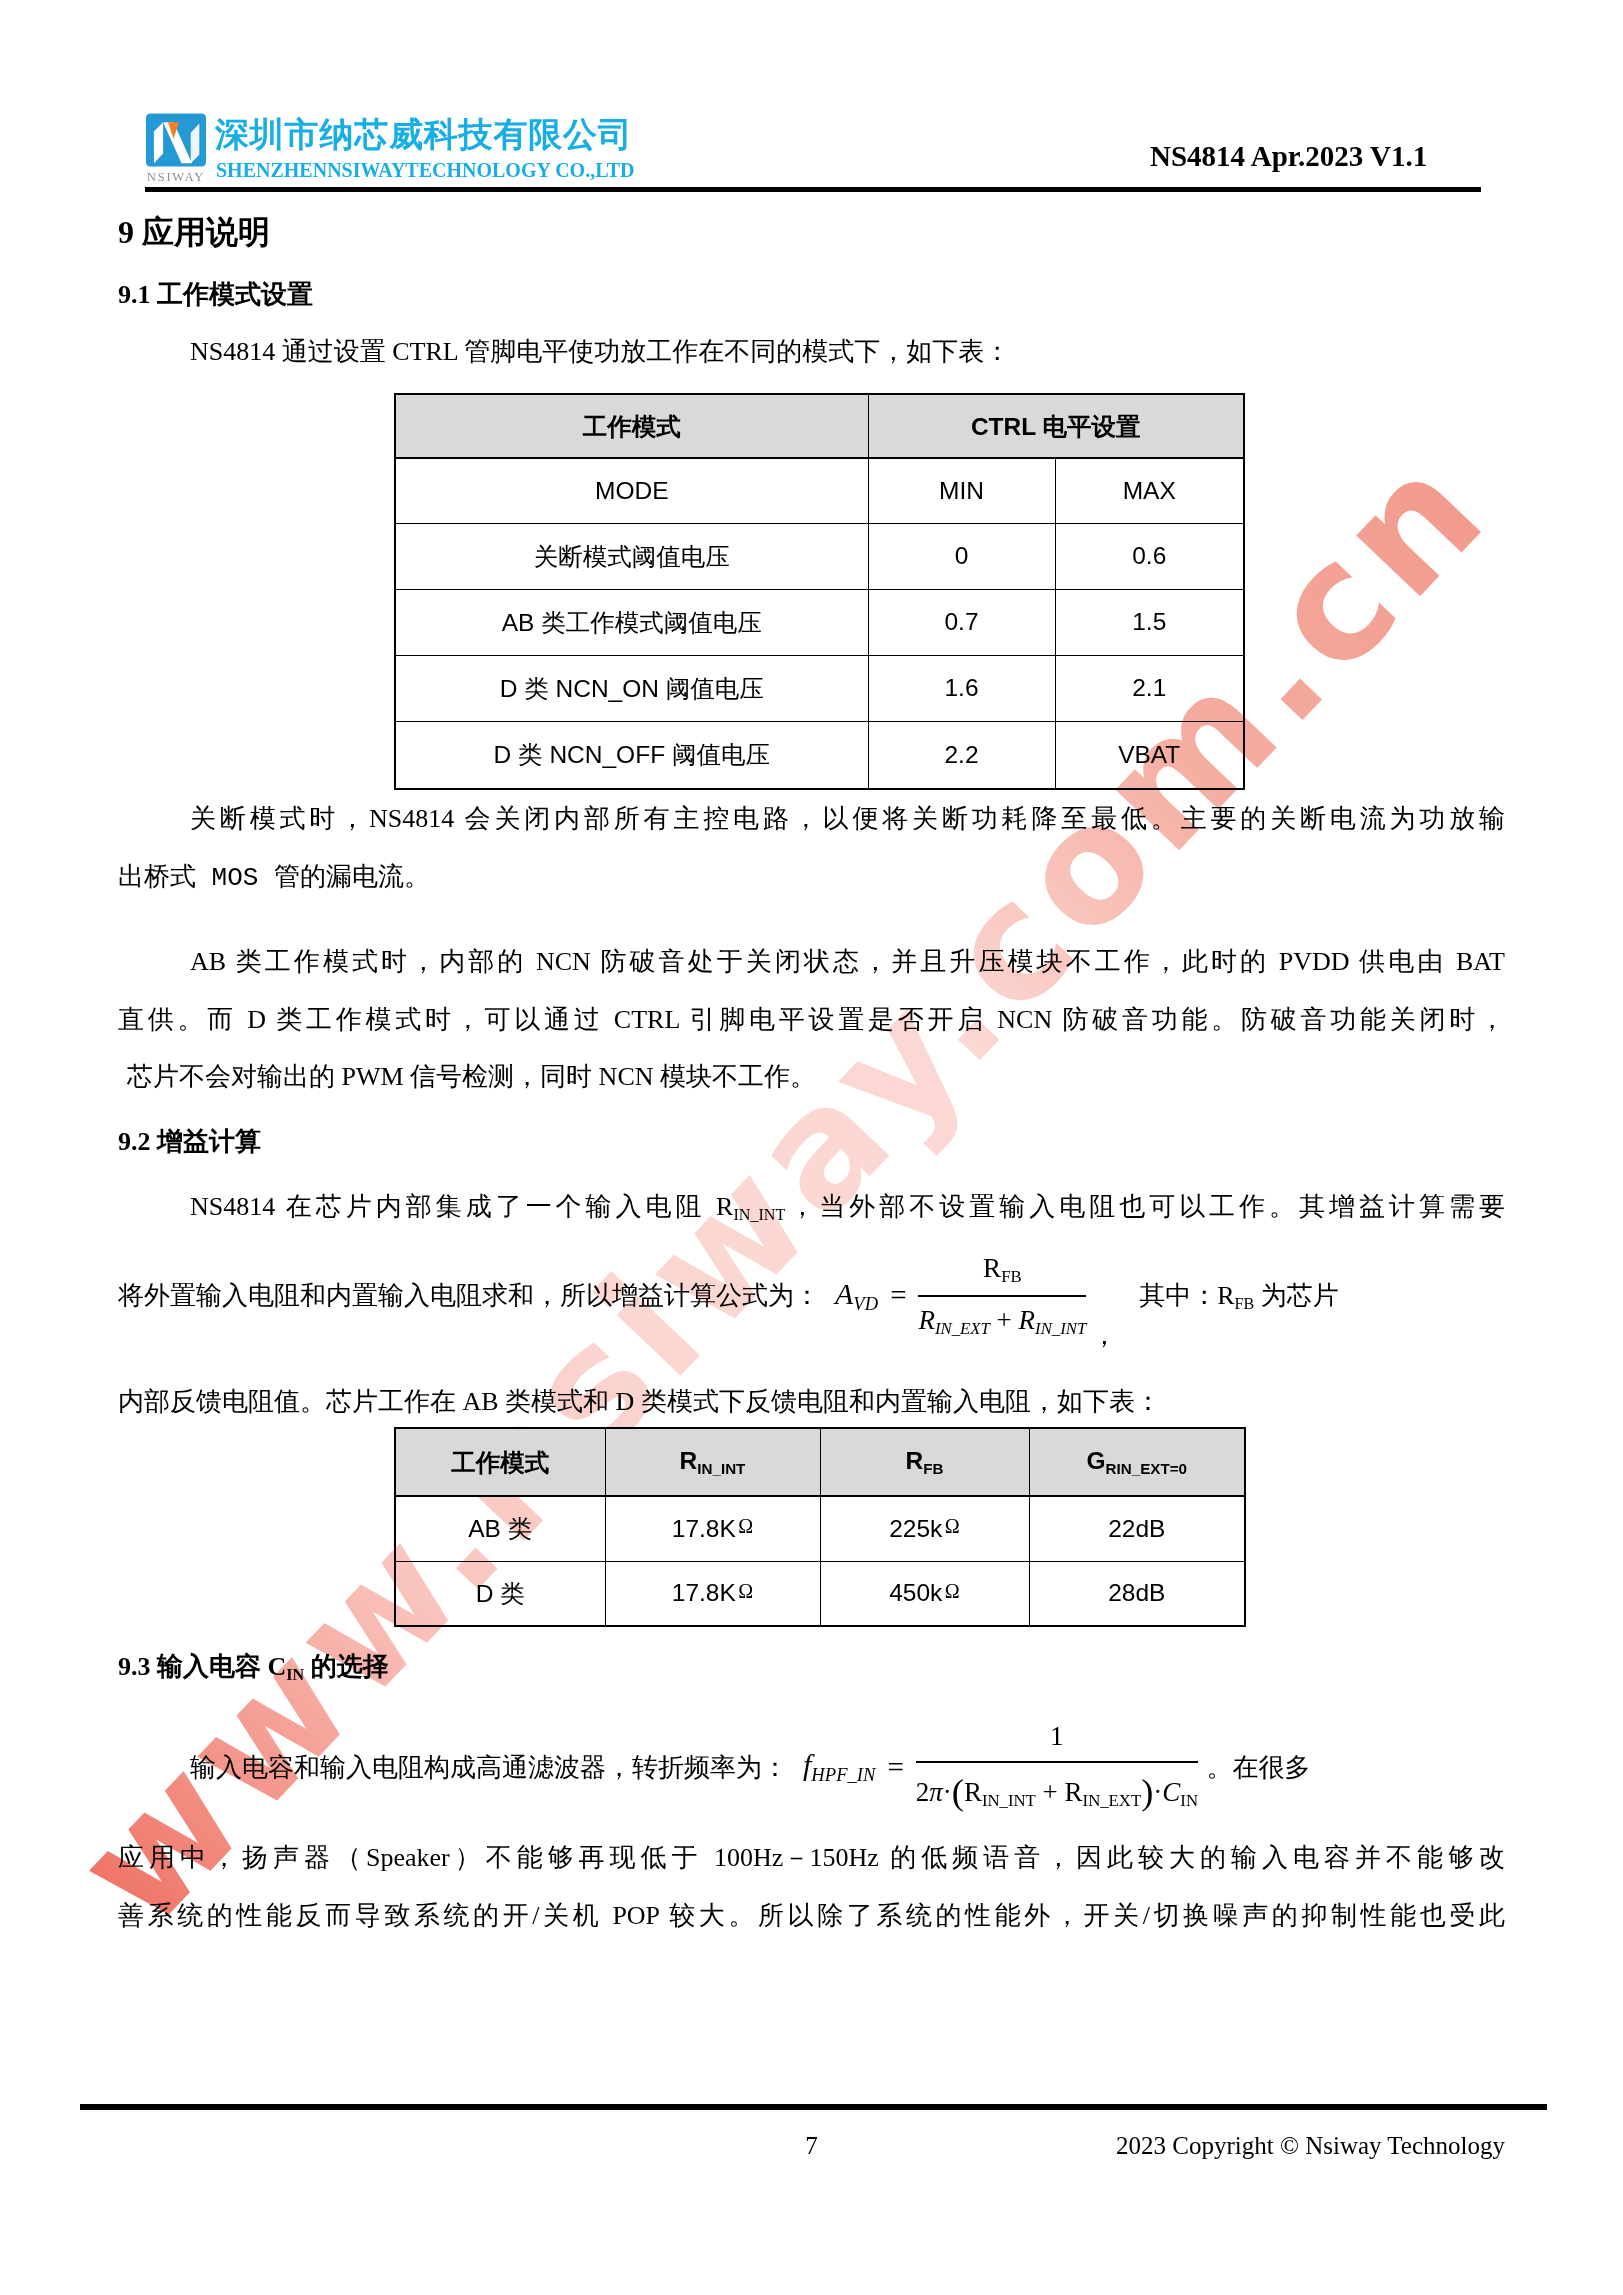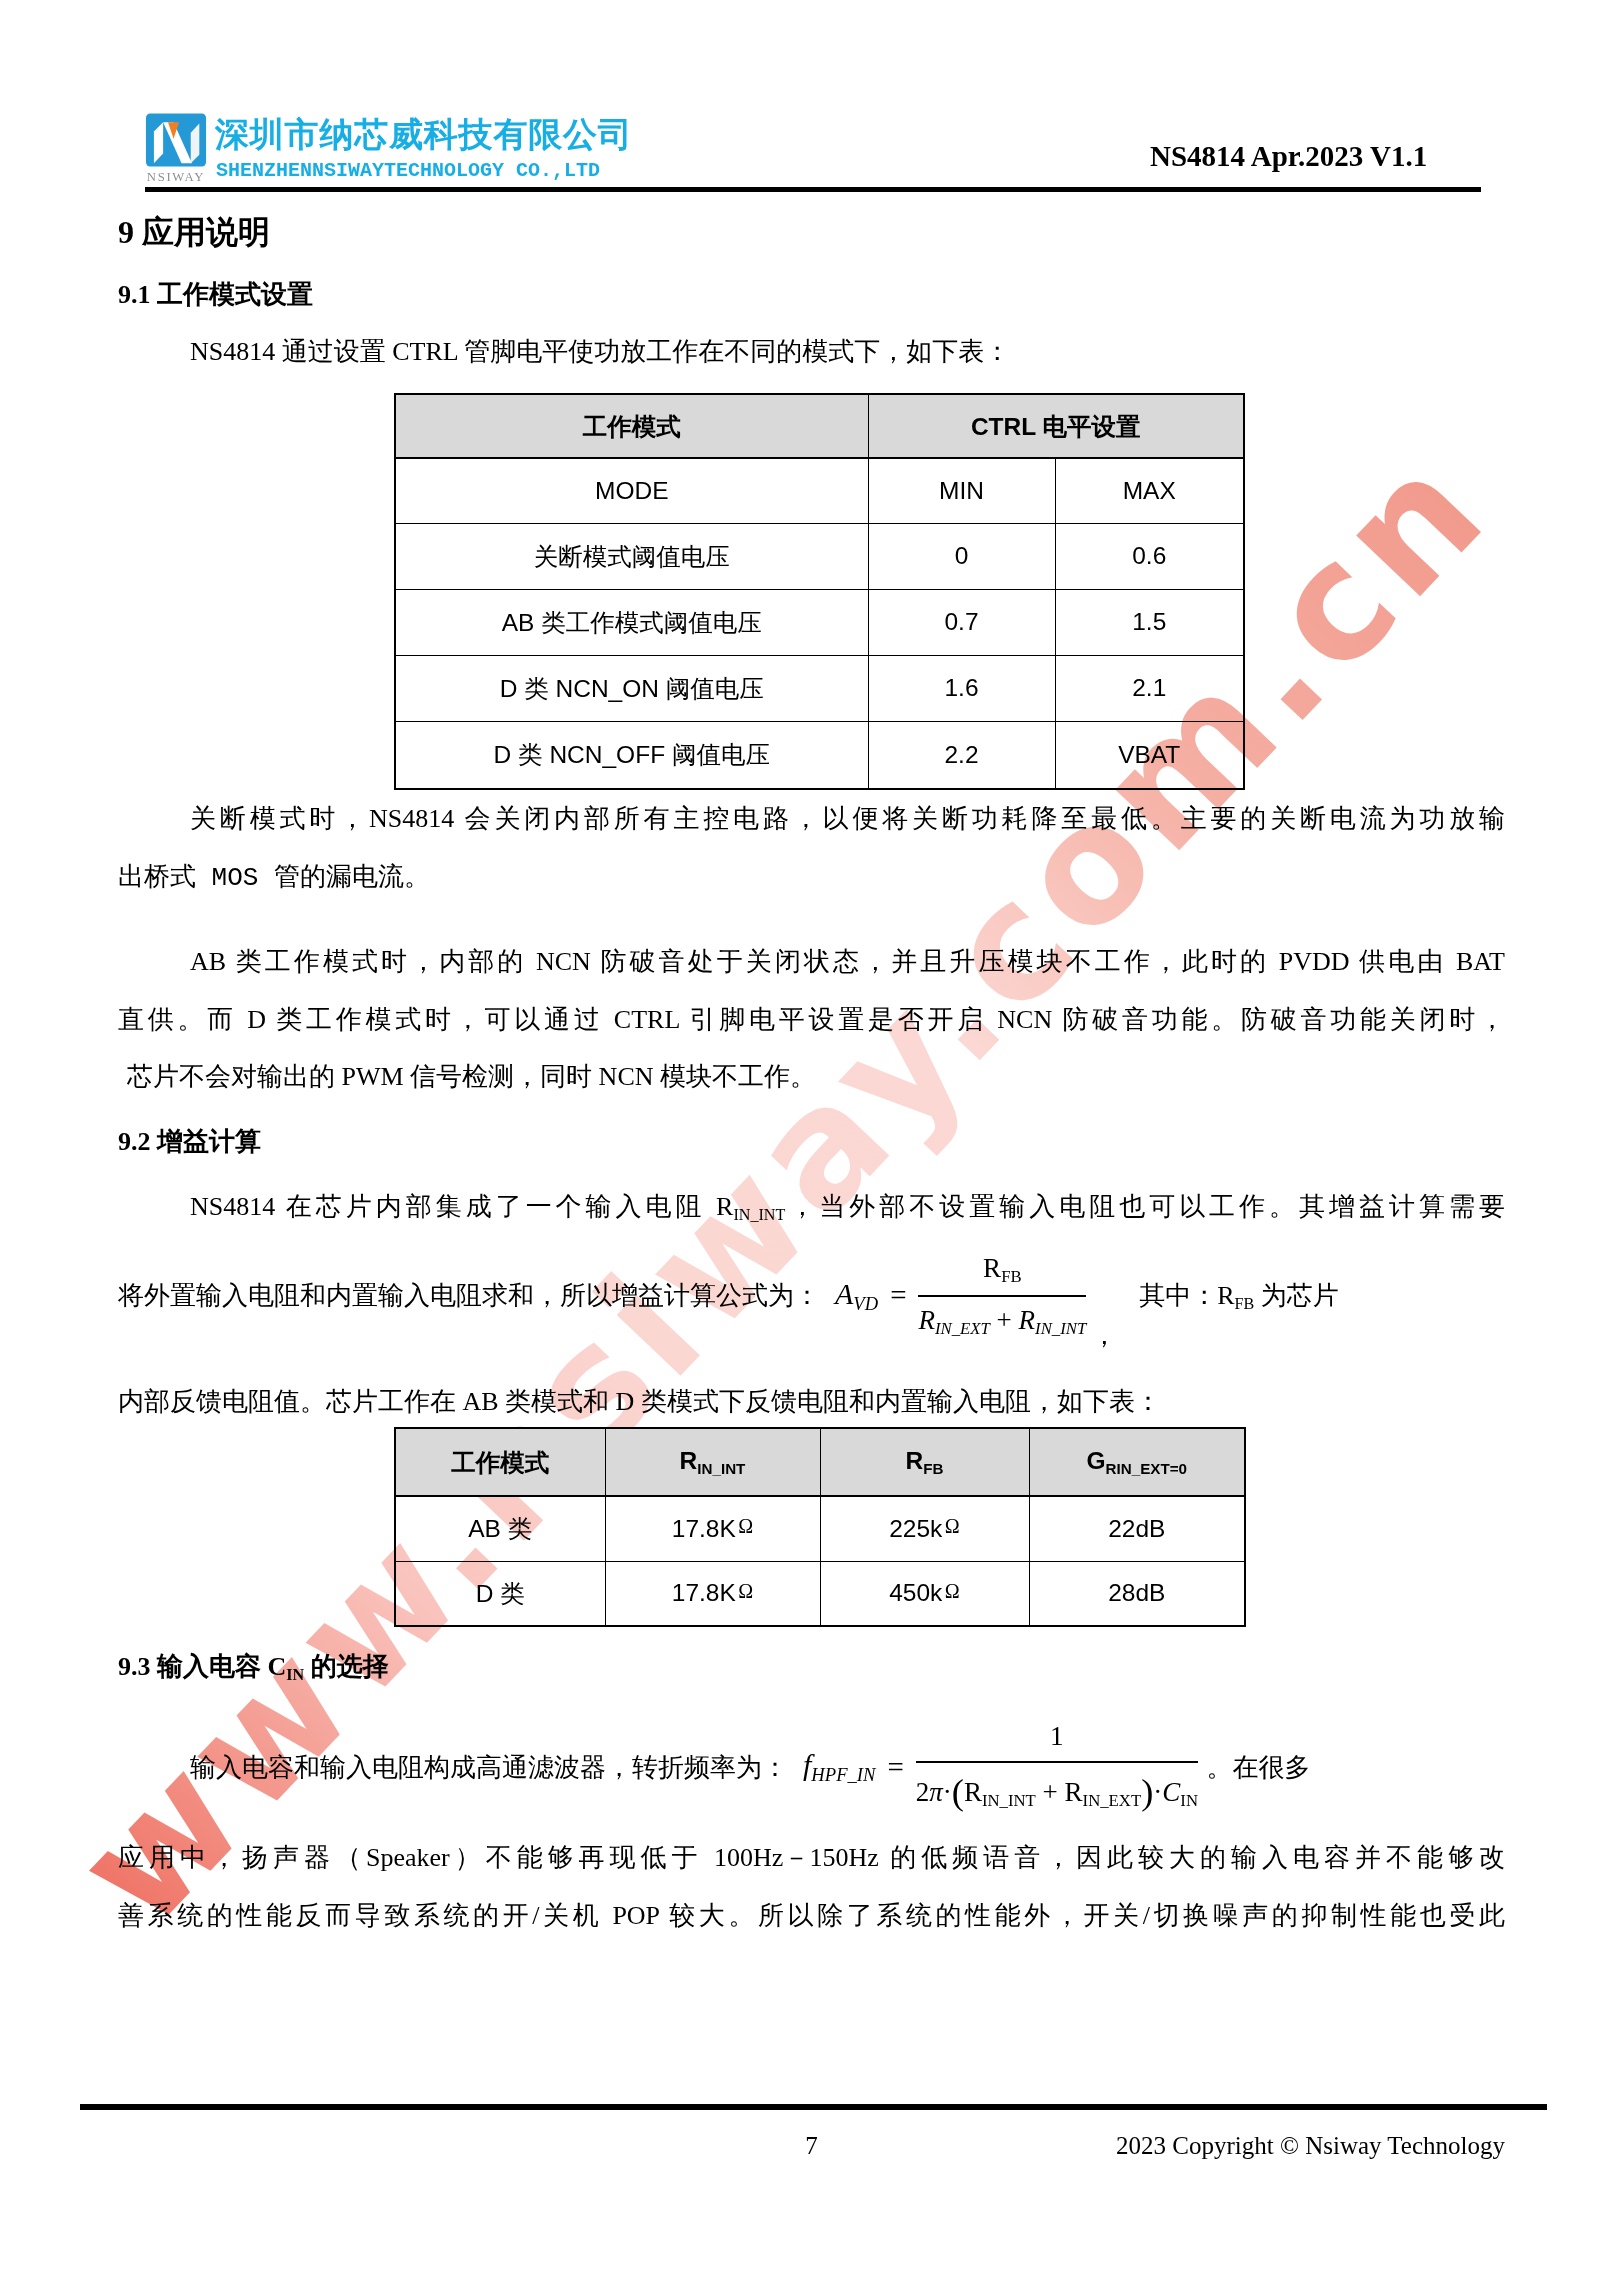--- a/index.html
+++ b/index.html
@@ -14,21 +14,21 @@
      background:linear-gradient(90deg,#ef7466 0%,#f9c4bd 22%,#fbd7d2 40%,#fbd8d3 62%,#f5ae a2 80%,#f19a8c 100%);
      background:linear-gradient(90deg,#ef7466 0%,#f9c4bd 22%,#fbd7d2 40%,#fbd8d3 62%,#f5aea2 80%,#f19a8c 100%);
      -webkit-background-clip:text;background-clip:text;color:transparent;}
 
   
   .logo-icon{position:absolute;left:144px;top:113px;}
   .logo-brand{position:absolute;left:142px;top:170px;width:68px;text-align:center;
       font-family:"Liberation Serif",serif;font-size:12.7px;letter-spacing:1.7px;color:#8a9096;}
   .company-cn{position:absolute;left:215px;top:112px;font-family:"Liberation Sans",sans-serif;
       font-weight:700;font-size:34px;line-height:44px;color:#17aee6;letter-spacing:0.8px;}
-  .company-en{position:absolute;left:216px;top:159px;font-family:Liberation Mono, monospace;
+  .company-en{position:absolute;left:216px;top:159px;font-family:Liberation Serif, serif;
       font-weight:700;font-size:20px;color:#17aee6;}
   .doc-ref{position:absolute;left:1150px;top:140px;font-weight:700;font-size:29px;}
   .rule-top{position:absolute;left:145px;top:187px;width:1336px;height:5px;background:#000;}
   .rule-bottom{position:absolute;left:80px;top:2104px;width:1467px;height:6px;background:#000;}
 
   
   .line{position:absolute;font-size:26px;line-height:34px;white-space:nowrap;z-index:1;}
   .jl{text-align:justify;text-align-last:justify;}
   .h-big{position:absolute;font-size:32px;font-weight:700;white-space:nowrap;z-index:1;text-align:right;}
   .h-sub{position:absolute;font-size:26px;font-weight:700;white-space:nowrap;z-index:1;}

